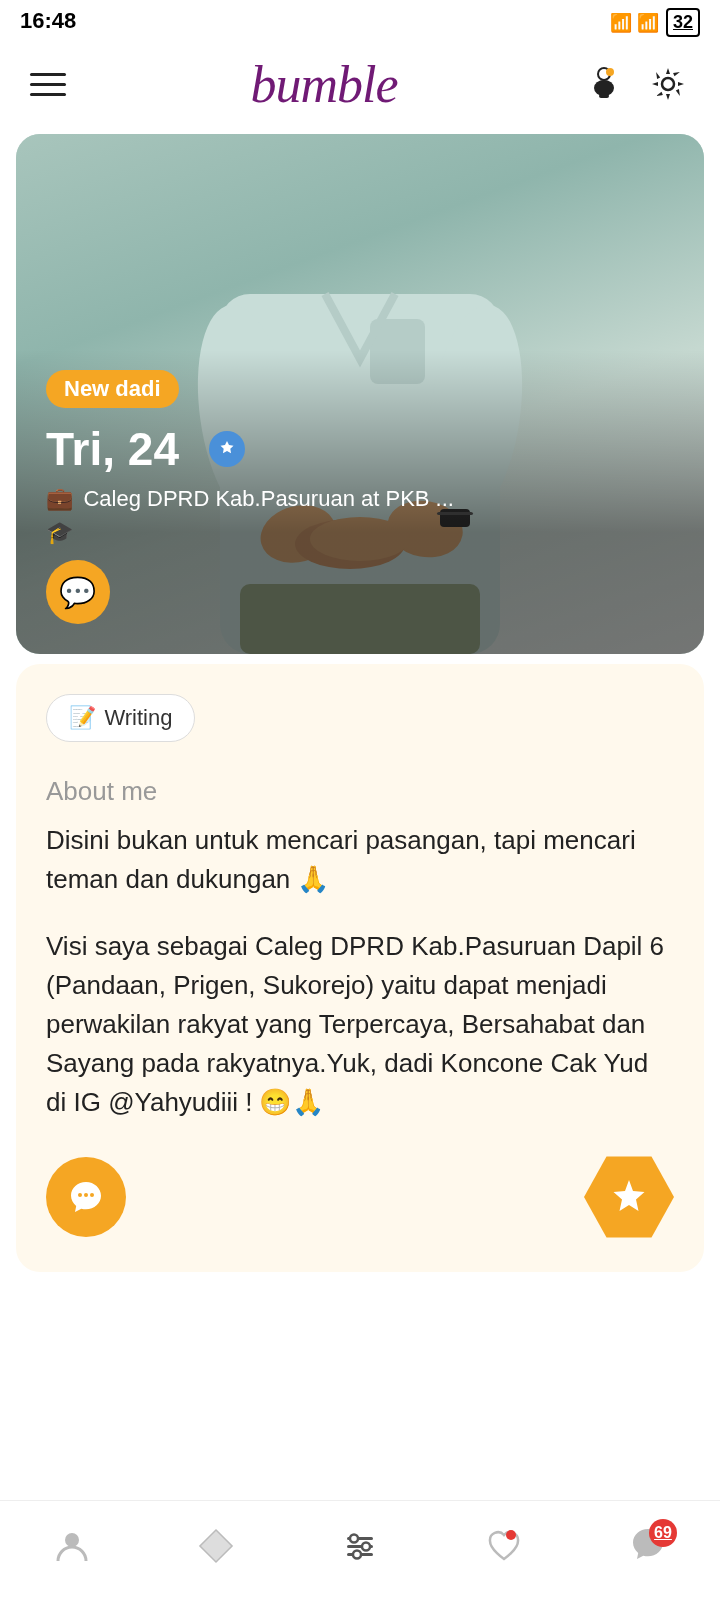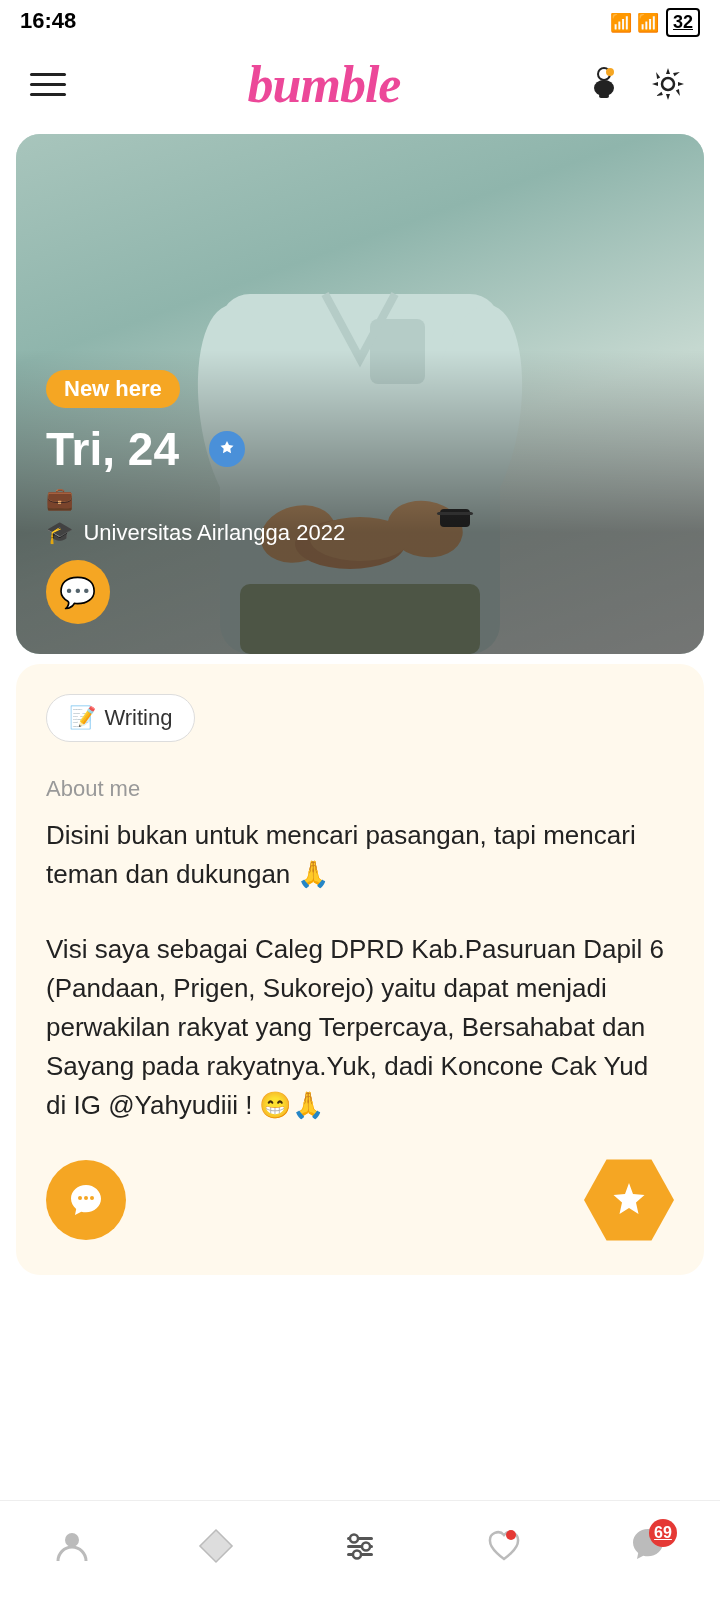--- a/index.html
+++ b/index.html
@@ -58,22 +58,22 @@
     }
     .header-menu span {
       display: block;
       width: 36px;
       height: 3px;
       background: #222;
       border-radius: 2px;
     }
     .header-logo {
       font-size: 52px;
-      font-weight: 700;
-      color: #ec4899;
+      font-weight: 400;
+      color: #701a75;
       font-family: Georgia, serif;
       font-style: italic;
       letter-spacing: -1px;
     }
     .header-icons {
       display: flex;
       align-items: center;
       gap: 20px;
     }
     .header-icon {
@@ -203,31 +203,31 @@
       padding: 10px 22px;
       font-size: 22px;
       color: #333;
       margin-bottom: 24px;
     }
 
     .about-me-section {
       margin-top: 10px;
     }
     .about-me-label {
-      font-size: 22px;
+      font-size: 26px;
       color: #999;
       margin-bottom: 14px;
     }
     .about-me-text {
       font-size: 26px;
       color: #222;
       line-height: 1.5;
     }
     .about-me-text p {
-      margin-bottom: 36px;
+      margin-bottom: 28px;
     }
     .about-me-text p:last-child {
       margin-bottom: 0;
     }
 
     .card-actions {
       display: flex;
       justify-content: space-between;
       align-items: center;
       margin-top: 30px;
@@ -374,36 +374,36 @@
 
       <rect x="290" y="345" width="30" height="18" rx="4" fill="#333"></rect>
       <rect x="287" y="348" width="36" height="3" rx="2" fill="#555"></rect>
 
       <ellipse cx="200" cy="380" rx="55" ry="25" fill="#c8956a"></ellipse>
       <ellipse cx="210" cy="375" rx="50" ry="22" fill="#d4a574"></ellipse>
 
       <rect x="90" y="420" width="240" height="70" rx="10" fill="#9aaa8a"></rect>
     </svg>
     <div class="profile-overlay">
-      <div class="new-here-badge">New here</div>
+      <div class="new-here-badge">New dadi</div>
       <div class="profile-name">
         <span class="profile-name-text">Tri, 24</span>
         <div class="verified-badge">
           <svg width="20" height="20" viewBox="0 0 20 20">
               <path d="M10 2l2 4 4.5.7-3.2 3.1.75 4.4L10 12l-4.05 2.2.75-4.4L3.5 6.7 8 6z" fill="#fff"></path>
             </svg>
         </div>
       </div>
       <div class="profile-info">
         <div class="profile-info-row">
           <span class="info-icon">💼</span>
+          <span>Caleg DPRD Kab.Pasuruan at PKB ...</span>
         </div>
         <div class="profile-info-row">
           <span class="info-icon">🎓</span>
-          <span>Universitas Airlangga 2022</span>
         </div>
       </div>
       <button class="chat-btn-card">💬</button>
     </div>
   </div>
 </div>
 
 <div class="content-section">
 
   <div>

